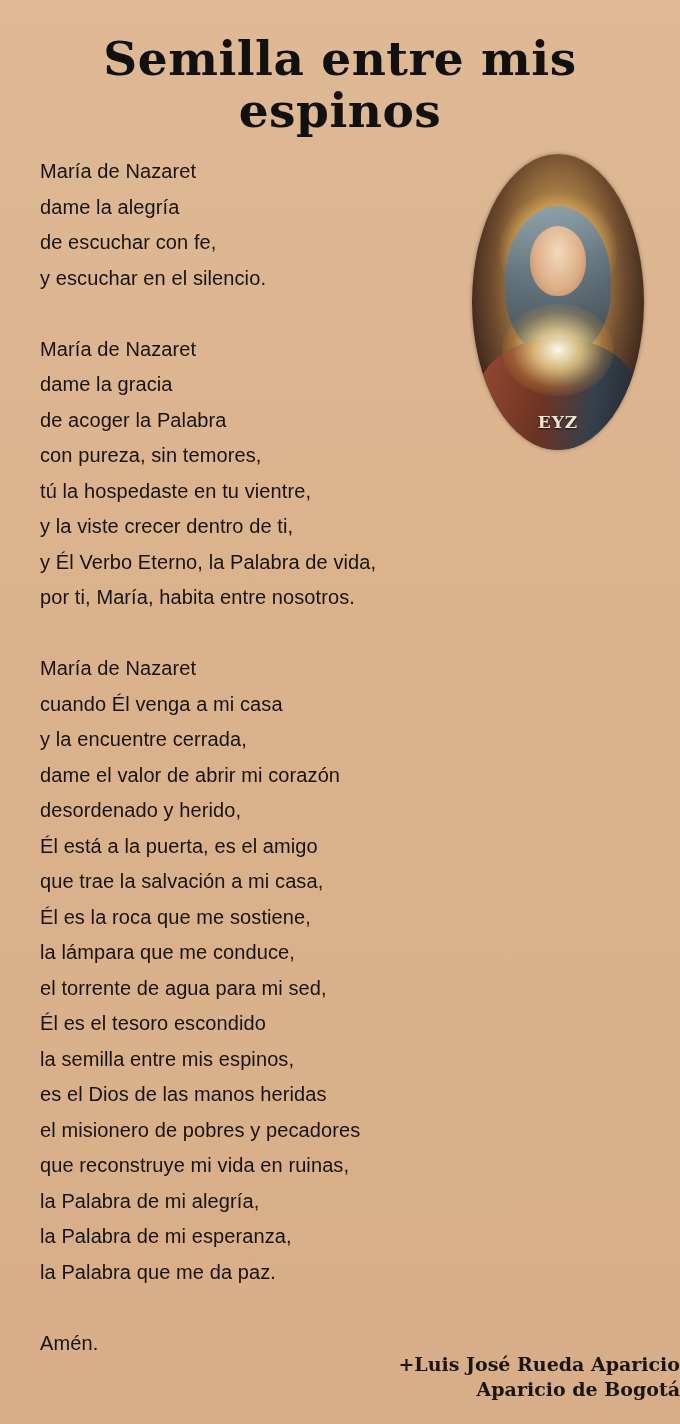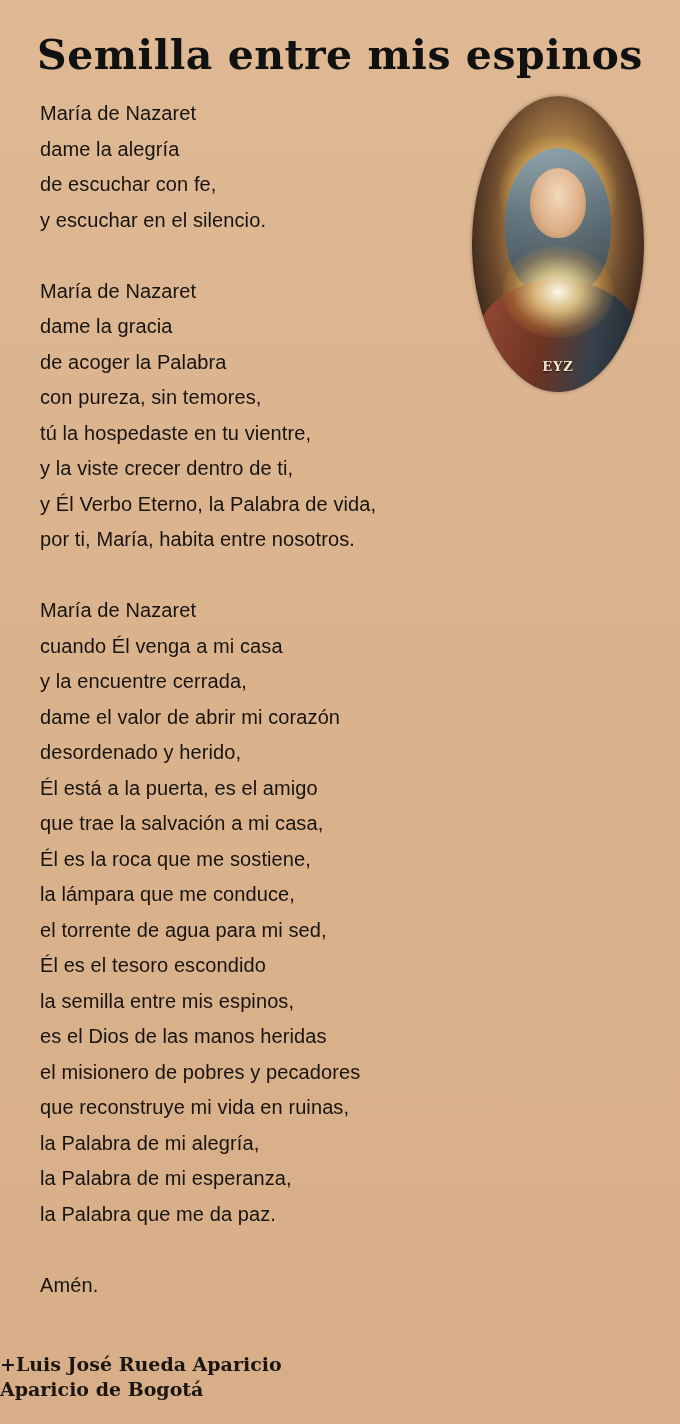--- a/index.html
+++ b/index.html
@@ -20,21 +20,21 @@
     width: 680px;
     height: 1424px;
     box-sizing: border-box;
     background: linear-gradient(180deg, #dfb994 0%, #dab38d 45%, #d7ae88 100%);
   }
 
   .title {
     text-align: center;
     font-family: "DejaVu Serif", "Liberation Serif", serif;
     font-weight: bold;
-    font-size: 41px;
+    font-size: 47px;
     letter-spacing: 0.5px;
     color: #111111;
     padding-top: 33px;
     margin: 0 0 18px 0;
     line-height: 1.1;
   }
 
   .body-wrap {
     position: relative;
     padding: 0 34px 0 40px;
@@ -106,36 +106,36 @@
     background: linear-gradient(100deg, #9b4b34 0%, #6d3322 42%, #35414d 70%, #1d2730 100%);
     opacity: 0.95;
   }
   .portrait .sig {
     position: absolute;
     left: 50%;
     bottom: 18px;
     transform: translateX(-50%);
     font-family: "DejaVu Serif", "Liberation Serif", serif;
     font-weight: bold;
-    font-size: 13px;
+    font-size: 17px;
     color: #f2e4cc;
     letter-spacing: 1px;
     text-shadow: 0 1px 2px rgba(0,0,0,0.8);
   }
 
   .poem {
     font-size: 20px;
     line-height: 35.5px;
     color: #171310;
     white-space: pre-wrap;
     letter-spacing: 0.1px;
   }
 
   .signature {
-    text-align: left;
+    text-align: right;
     font-family: "DejaVu Serif", "Liberation Serif", serif;
     font-weight: bold;
     font-size: 19px;
     line-height: 25px;
     color: #1a1512;
     position: absolute;
     left: 0;
     right: 0;
     bottom: 22px;
   }

